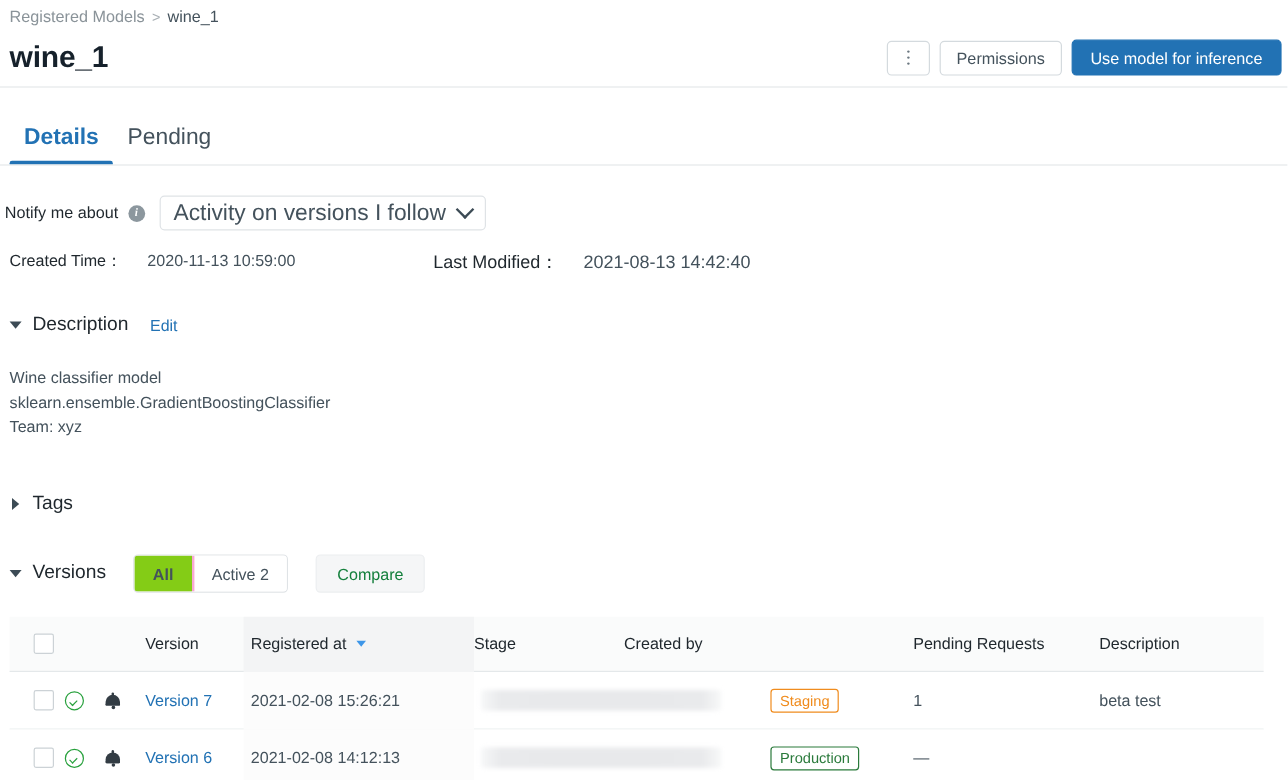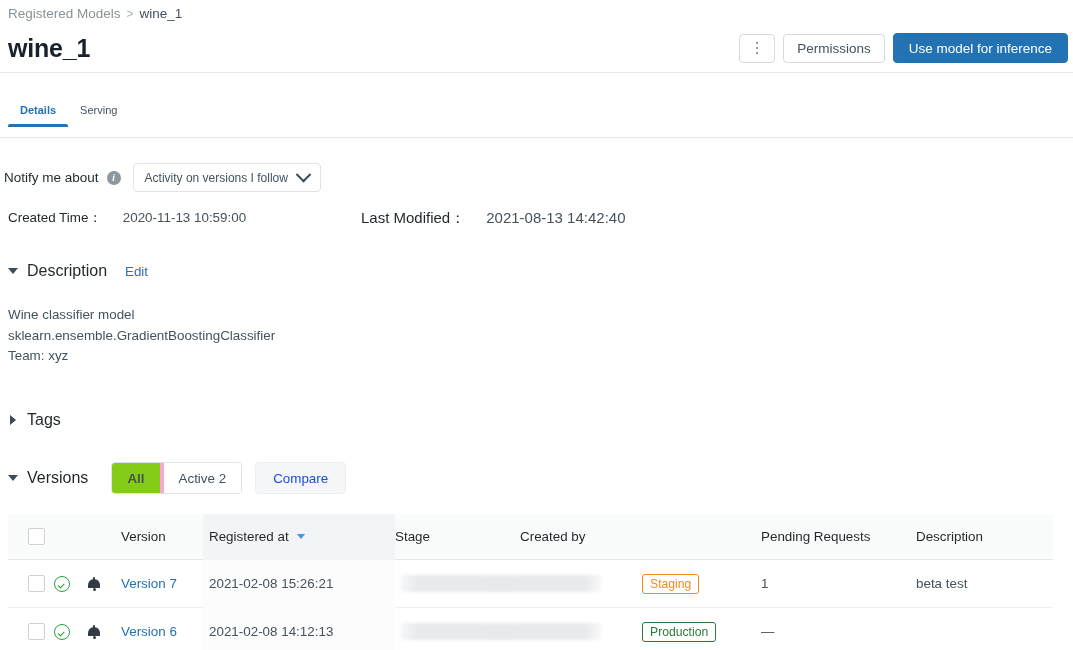--- a/index.html
+++ b/index.html
@@ -25,33 +25,33 @@
     display:flex;align-items:center;justify-content:center;padding:0 13px;cursor:pointer;
   }
   .btn-kebab{width:36px;padding:0;flex-direction:column;gap:2.5px;}
   .kebab-dot{width:2.5px;height:2.5px;border-radius:50%;background:#6b7780;}
   .btn-primary{background:#2272b4;border-color:#2272b4;color:#fff;height:30px;padding:0 15px;font-size:13.5px;}
 
   .hr-top{position:absolute;left:0;top:72px;width:1073px;height:1px;background:#e4e8ea;}
 
   
   .tabs{position:absolute;left:8px;top:104px;display:flex;gap:0;}
-  .tab{font-size:11px;padding:0 12px 11px 12px;color:#44525c;cursor:pointer;position:relative;}
+  .tab{font-size:19px;padding:0 12px 11px 12px;color:#44525c;cursor:pointer;position:relative;}
   .tab.active{color:#2272b4;font-weight:700;}
   .tab.active:after{content:"";position:absolute;left:0;right:0;bottom:0;height:3px;background:#2272b4;border-radius:2px 2px 0 0;}
   .hr-tabs{position:absolute;left:0;top:137px;width:1073px;height:1px;background:#e4e8ea;}
 
   
   .notify{position:absolute;left:4px;top:163px;display:flex;align-items:center;gap:8px;}
   .notify-label{font-size:13.5px;color:#1f272d;}
   .info-icon{width:14px;height:14px;border-radius:50%;background:#8c979e;color:#fff;font-size:9.5px;font-weight:700;
     display:flex;align-items:center;justify-content:center;font-style:italic;font-family:"Liberation Serif",serif;}
   .select{
     box-sizing:border-box;height:29px;border:1px solid #dfe3e6;background:#fff;border-radius:4px;
-    display:flex;align-items:center;gap:10px;padding:0 11px;font-size:12px;color:#44525c;cursor:pointer;margin-left:4px;
+    display:flex;align-items:center;gap:10px;padding:0 11px;font-size:19px;color:#44525c;cursor:pointer;margin-left:4px;
   }
   .chev{width:9px;height:9px;border-right:2px solid #3c4b55;border-bottom:2px solid #3c4b55;transform:rotate(45deg) translate(-2px,-2px);}
 
   
   .meta{position:absolute;top:209px;left:8px;font-size:13.4px;color:#1f272d;}
   .meta2{position:absolute;top:209px;left:361px;font-size:15px;color:#1f272d;}
   .meta .k,.meta2 .k{color:#1f272d;}
   .meta .v,.meta2 .v{color:#44525c;margin-left:21px;}
 
   
@@ -60,22 +60,22 @@
   .caret-right{width:0;height:0;border-top:5px solid transparent;border-bottom:5px solid transparent;border-left:6px solid #3c4b55;}
   .section-title{font-size:16px;color:#1f272d;}
   .edit-link{font-size:13.3px;color:#2272b4;margin-left:9px;cursor:pointer;}
 
   .desc-body{position:absolute;left:8px;top:305px;font-size:13.4px;line-height:20.5px;color:#44525c;}
 
   
   .seg{display:flex;margin-left:14px;border:1px solid #dfe3e6;border-radius:4px;overflow:hidden;height:30px;}
   .seg-btn{padding:0 15px;display:flex;align-items:center;font-size:13.4px;color:#44525c;background:#fff;cursor:pointer;}
   .seg-btn.active{background:#84cc16;font-weight:bold;}
-  .seg-btn + .seg-btn{border-left:4px solid #f9a8d4;}
-  .btn-compare{margin-left:4px;height:30px;border:1px solid #eceef0;background:#f5f6f7;color:#1d4ed8;border-radius:4px;
+  .seg-btn + .seg-btn{border-left:2px solid #f9a8d4;}
+  .btn-compare{margin-left:14px;height:30px;border:1px solid #eceef0;background:#f5f6f7;color:#15803d;border-radius:4px;
     display:flex;align-items:center;padding:0 17px;font-size:13.4px;cursor:default;}
 
   
   .table{position:absolute;left:8px;top:514px;width:1045px;}
   .trow{display:flex;align-items:center;box-sizing:border-box;}
   .thead{height:46px;background:#fafbfb;border-bottom:1px solid #e4e8ea;color:#1f272d;font-size:13.4px;}
   .thead .th-sorted{background:#f3f4f5;height:46px;}
   .tbody-row{height:48px;border-bottom:1px solid #ecf0f1;font-size:13.4px;color:#44525c;background:#fff;}
   .tbody-row .c-date{background:#fcfcfc;height:48px;}
   .cell{display:flex;align-items:center;box-sizing:border-box;height:100%;}
@@ -128,21 +128,21 @@
       <span class="kebab-dot"></span>
     </div>
     <div class="btn">Permissions</div>
     <div class="btn btn-primary">Use model for inference</div>
   </div>
 
   <div class="hr-top"></div>
 
   <div class="tabs">
     <div class="tab active">Details</div>
-    <div class="tab">Serving</div>
+    <div class="tab">Pending</div>
   </div>
   <div class="hr-tabs"></div>
 
   <div class="notify">
     <span class="notify-label">Notify me about</span>
     <span class="info-icon">i</span>
     <div class="select">
       <span>Activity on versions I follow</span>
       <span class="chev"></span>
     </div>

